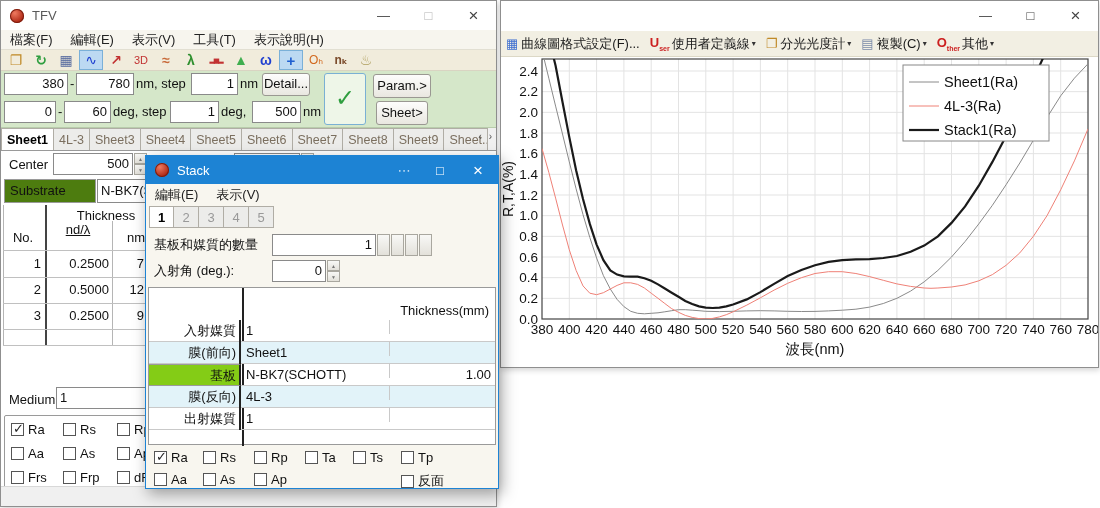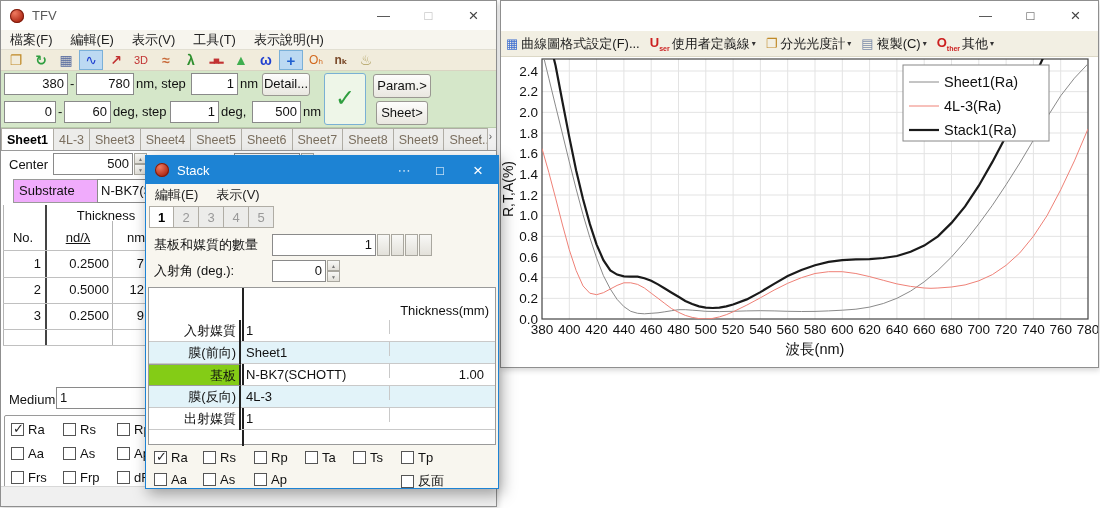--- a/index.html
+++ b/index.html
@@ -62,21 +62,21 @@
   #stack-win .titlebar { background:#1d83d4; }
   #stack-win .titlebar .title { color:#fff; }
   #stack-win .wbtn { color:#fff; }
   .stktab { width:25px; height:22px; text-align:center; line-height:22px; background:#ececea; color:#999;
             border:1px solid #b0ada5; border-left:none; }
   .stktab.active { background:#fff; color:#000; font-weight:bold; border-left:1px solid #b0ada5; }
   .stktable { position:absolute; background:#fff; border:1px solid #9a9a9a; }
   .strow { position:absolute; left:0; right:0; height:22px; border-bottom:1px solid #c9c9c9; }
   .strow .c1 { position:absolute; left:0; width:92px; height:22px; line-height:22px; text-align:right; padding-right:3px; border-right:2px solid #222; }
   .strow .c2 { position:absolute; left:94px; width:146px; height:22px; line-height:22px; padding-left:3px; }
-  .strow .c3 { position:absolute; left:240px; right:0; height:14px; line-height:22px; text-align:right; padding-right:11px; border-left:1px solid #c9c9c9; }
+  .strow .c3 { position:absolute; left:240px; right:0; height:14px; line-height:22px; text-align:right; padding-right:4px; border-left:1px solid #c9c9c9; }
   .strow.tint { background:#e2f3f9; }
   .strow .c1.hdr { background:#84cc16; border-top:1px solid #9a9a9a; border-bottom:1px solid #9a9a9a; }
 
   
   #chart-win { background:#fff; }
   .ctoolbar { position:absolute; left:0; right:0; top:30px; height:26px; background:#f2efe3; border-bottom:1px solid #dcd8c6; display:flex; align-items:center; padding-left:5px; }
   .citem { display:inline-flex; align-items:center; margin-right:10px; color:#1a1a1a; }
   .cic { margin-right:3px; font-size:13px; }
   .cic.grid { color:#3f6fd0; }
   .cic.folder { color:#c08a28; }
@@ -173,27 +173,27 @@
           <b>▲</b>
           <b>▼</b>
         </div>
       <span class="lbl" style="left:192px;top:3px;">Angle</span>
       <div class="inp num" style="left:233px;top:2px;width:66px;">0</div>
       <div class="spin" style="left:300px;top:2px;height:22px;">
           <b>▲</b>
           <b>▼</b>
         </div>
 
-      <div class="btn" style="left:3px;top:28px;width:92px;height:24px;background:#f0abfc;border:1px solid #9a9a9a;border-radius:0;line-height:22px;text-align:left;padding-left:5px;margin-left:9px;">Substrate</div>
+      <div class="btn" style="left:3px;top:28px;width:92px;height:24px;background:#4d7c0f;border:1px solid #9a9a9a;border-radius:0;line-height:22px;text-align:left;padding-left:5px;">Substrate</div>
       <div class="inp" style="left:96px;top:28px;width:160px;height:24px;line-height:22px;">N-BK7(SCHOTT)</div>
 
       <div>
         <span class="lbl" style="left:45px;top:54px;width:120px;text-align:center;">Thickness</span>
         <span class="lbl" style="left:2px;top:76px;width:40px;text-align:center;">No.</span>
-        <span class="lbl" style="left:45px;top:76px;width:64px;text-align:center;text-decoration:underline;">nd/λ</span>
+        <span class="lbl" style="left:45px;top:68px;width:64px;text-align:center;text-decoration:underline;">nd/λ</span>
         <span class="lbl" style="left:112px;top:76px;width:32px;text-align:right;">nm</span>
         <div class="vline" style="left:2px;top:54px;height:140px;"></div>
         <div class="vline" style="left:44px;top:54px;height:140px;width:2px;background:#444;"></div>
         <div class="vline" style="left:111px;top:70px;height:124px;"></div>
         <div class="hline" style="left:2px;top:99px;width:142px;"></div>
         <span class="lbl" style="left:2px;top:102px;width:38px;text-align:right;">1</span>
         <span class="lbl" style="left:48px;top:102px;width:60px;text-align:right;">0.2500</span>
         <span class="lbl" style="left:112px;top:102px;width:31px;text-align:right;">7</span>
         <div class="hline" style="left:2px;top:126px;width:142px;"></div>
         <span class="lbl" style="left:2px;top:128px;width:38px;text-align:right;">2</span>

